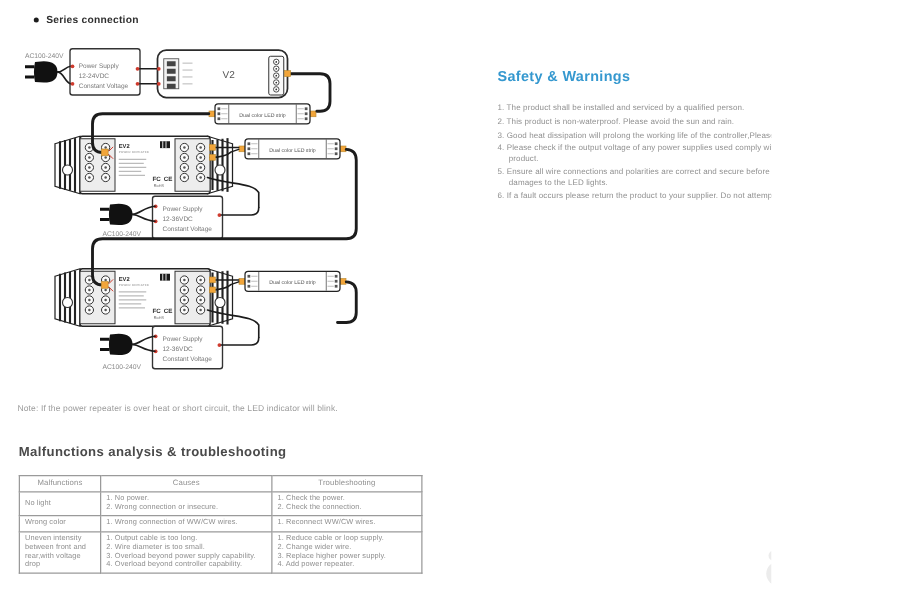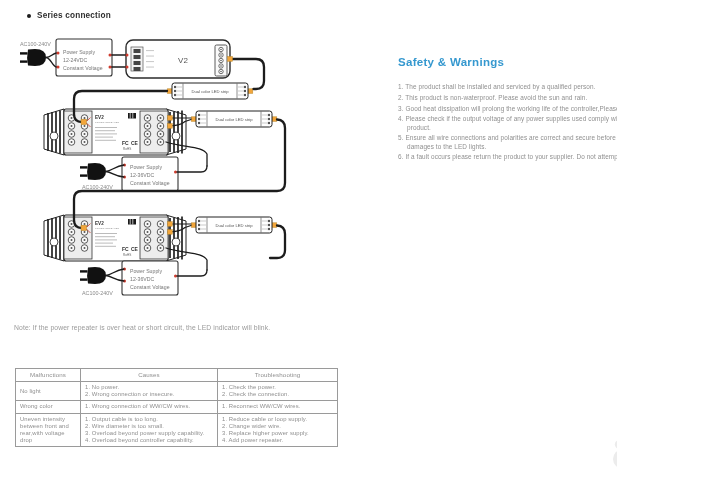--- a/index.html
+++ b/index.html
@@ -288,20 +288,21 @@
       <div class="safety-item">1. The product shall be installed and serviced by a qualified person.</div>
       <div class="safety-item">2. This product is non-waterproof. Please avoid the sun and rain.</div>
       <div class="safety-item">3. Good heat dissipation will prolong the working life of the controller,Please ensure good ventilation.</div>
       <div class="safety-item">4. Please check if the output voltage of any power supplies used comply with the working voltage of the product.</div>
       <div class="safety-item">5. Ensure all wire connections and polarities are correct and secure before applying power to avoid any damages to the LED lights.</div>
       <div class="safety-item">6. If a fault occurs please return the product to your supplier. Do not attempt to fix this product by yourself.</div>
     </div>
   </div>
 
   <div id="trouble">
+    <div id="trouble-title">Malfunctions analysis &amp; troubleshooting</div>
     <table id="trouble-table">
       <colgroup>
           <col class="c1">
           <col class="c2">
           <col class="c3">
         </colgroup>
       <tbody>
           <tr>
         <th>Malfunctions</th>
         <th>Causes</th>

